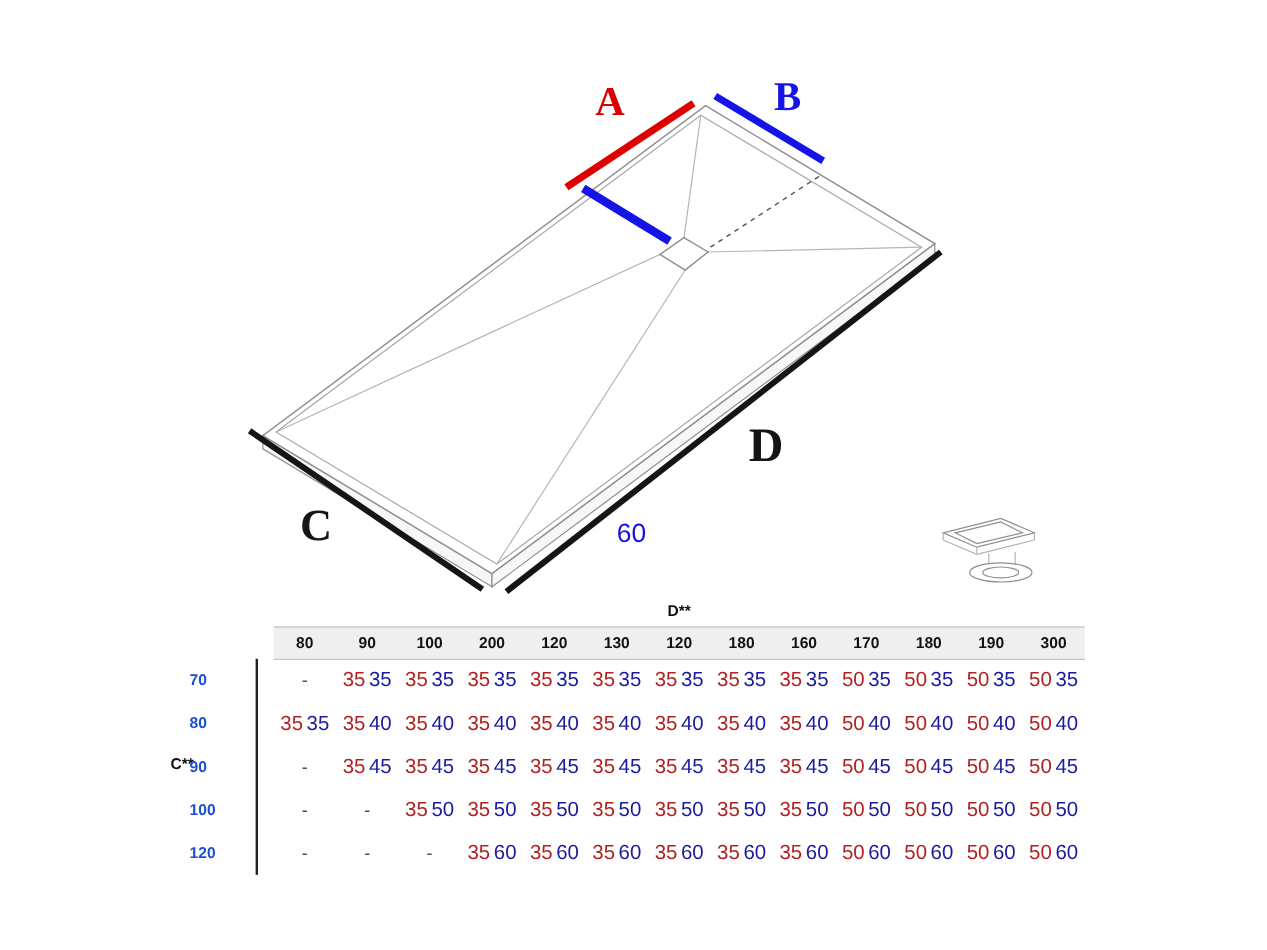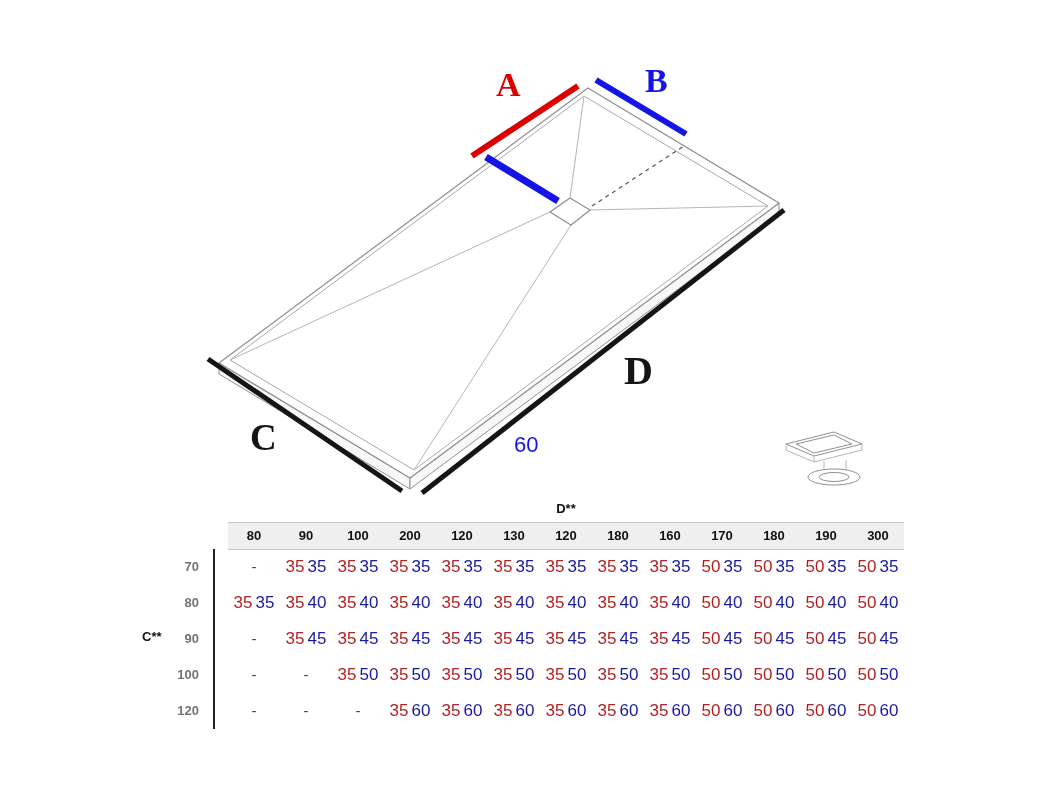--- a/index.html
+++ b/index.html
@@ -35,22 +35,22 @@
   .hdr   { position:absolute; left:228px; top:522px; width:676px; display:flex;
            background:var(--hbg,#efefef); border-top:1px solid #c6c6c6;
            border-bottom:1px solid #c6c6c6; }
   .hc    { width:52px; text-align:center; font-size:13px; font-weight:bold;
            color:#111; padding:5px 0 6px; }
   .vline { position:absolute; left:213px; top:549px; height:180px;
            border-left:2px solid #222; }
   .caxis { position:absolute; left:142px; top:629px; width:40px;
            font-size:13px; font-weight:bold; color:#111; }
   .rlabels { position:absolute; left:158px; top:549px; width:48px; }
-  .rl    { height:36px; line-height:36px; text-align:right; padding-right:7px;
-           font-size:13px; font-weight:bold; color:#737373; }
+  .rl    { height:36px; line-height:36px; text-align:left; padding-right:7px;
+           font-size:13px; font-weight:bold; color:#1d4ed8; }
   .tbody { position:absolute; left:228px; top:549px; }
   .trow  { display:flex; height:36px; align-items:center; }
   .tc    { width:52px; text-align:center; font-size:17px; white-space:nowrap; }
   .rnum  { color:var(--tred,#b22222); margin-right:3px; }
   .bnum  { color:var(--tblue,#1a1a9e); }
   .dash  { color:#444; font-size:15px; }
 </style>
 </head>
 <body>
 

